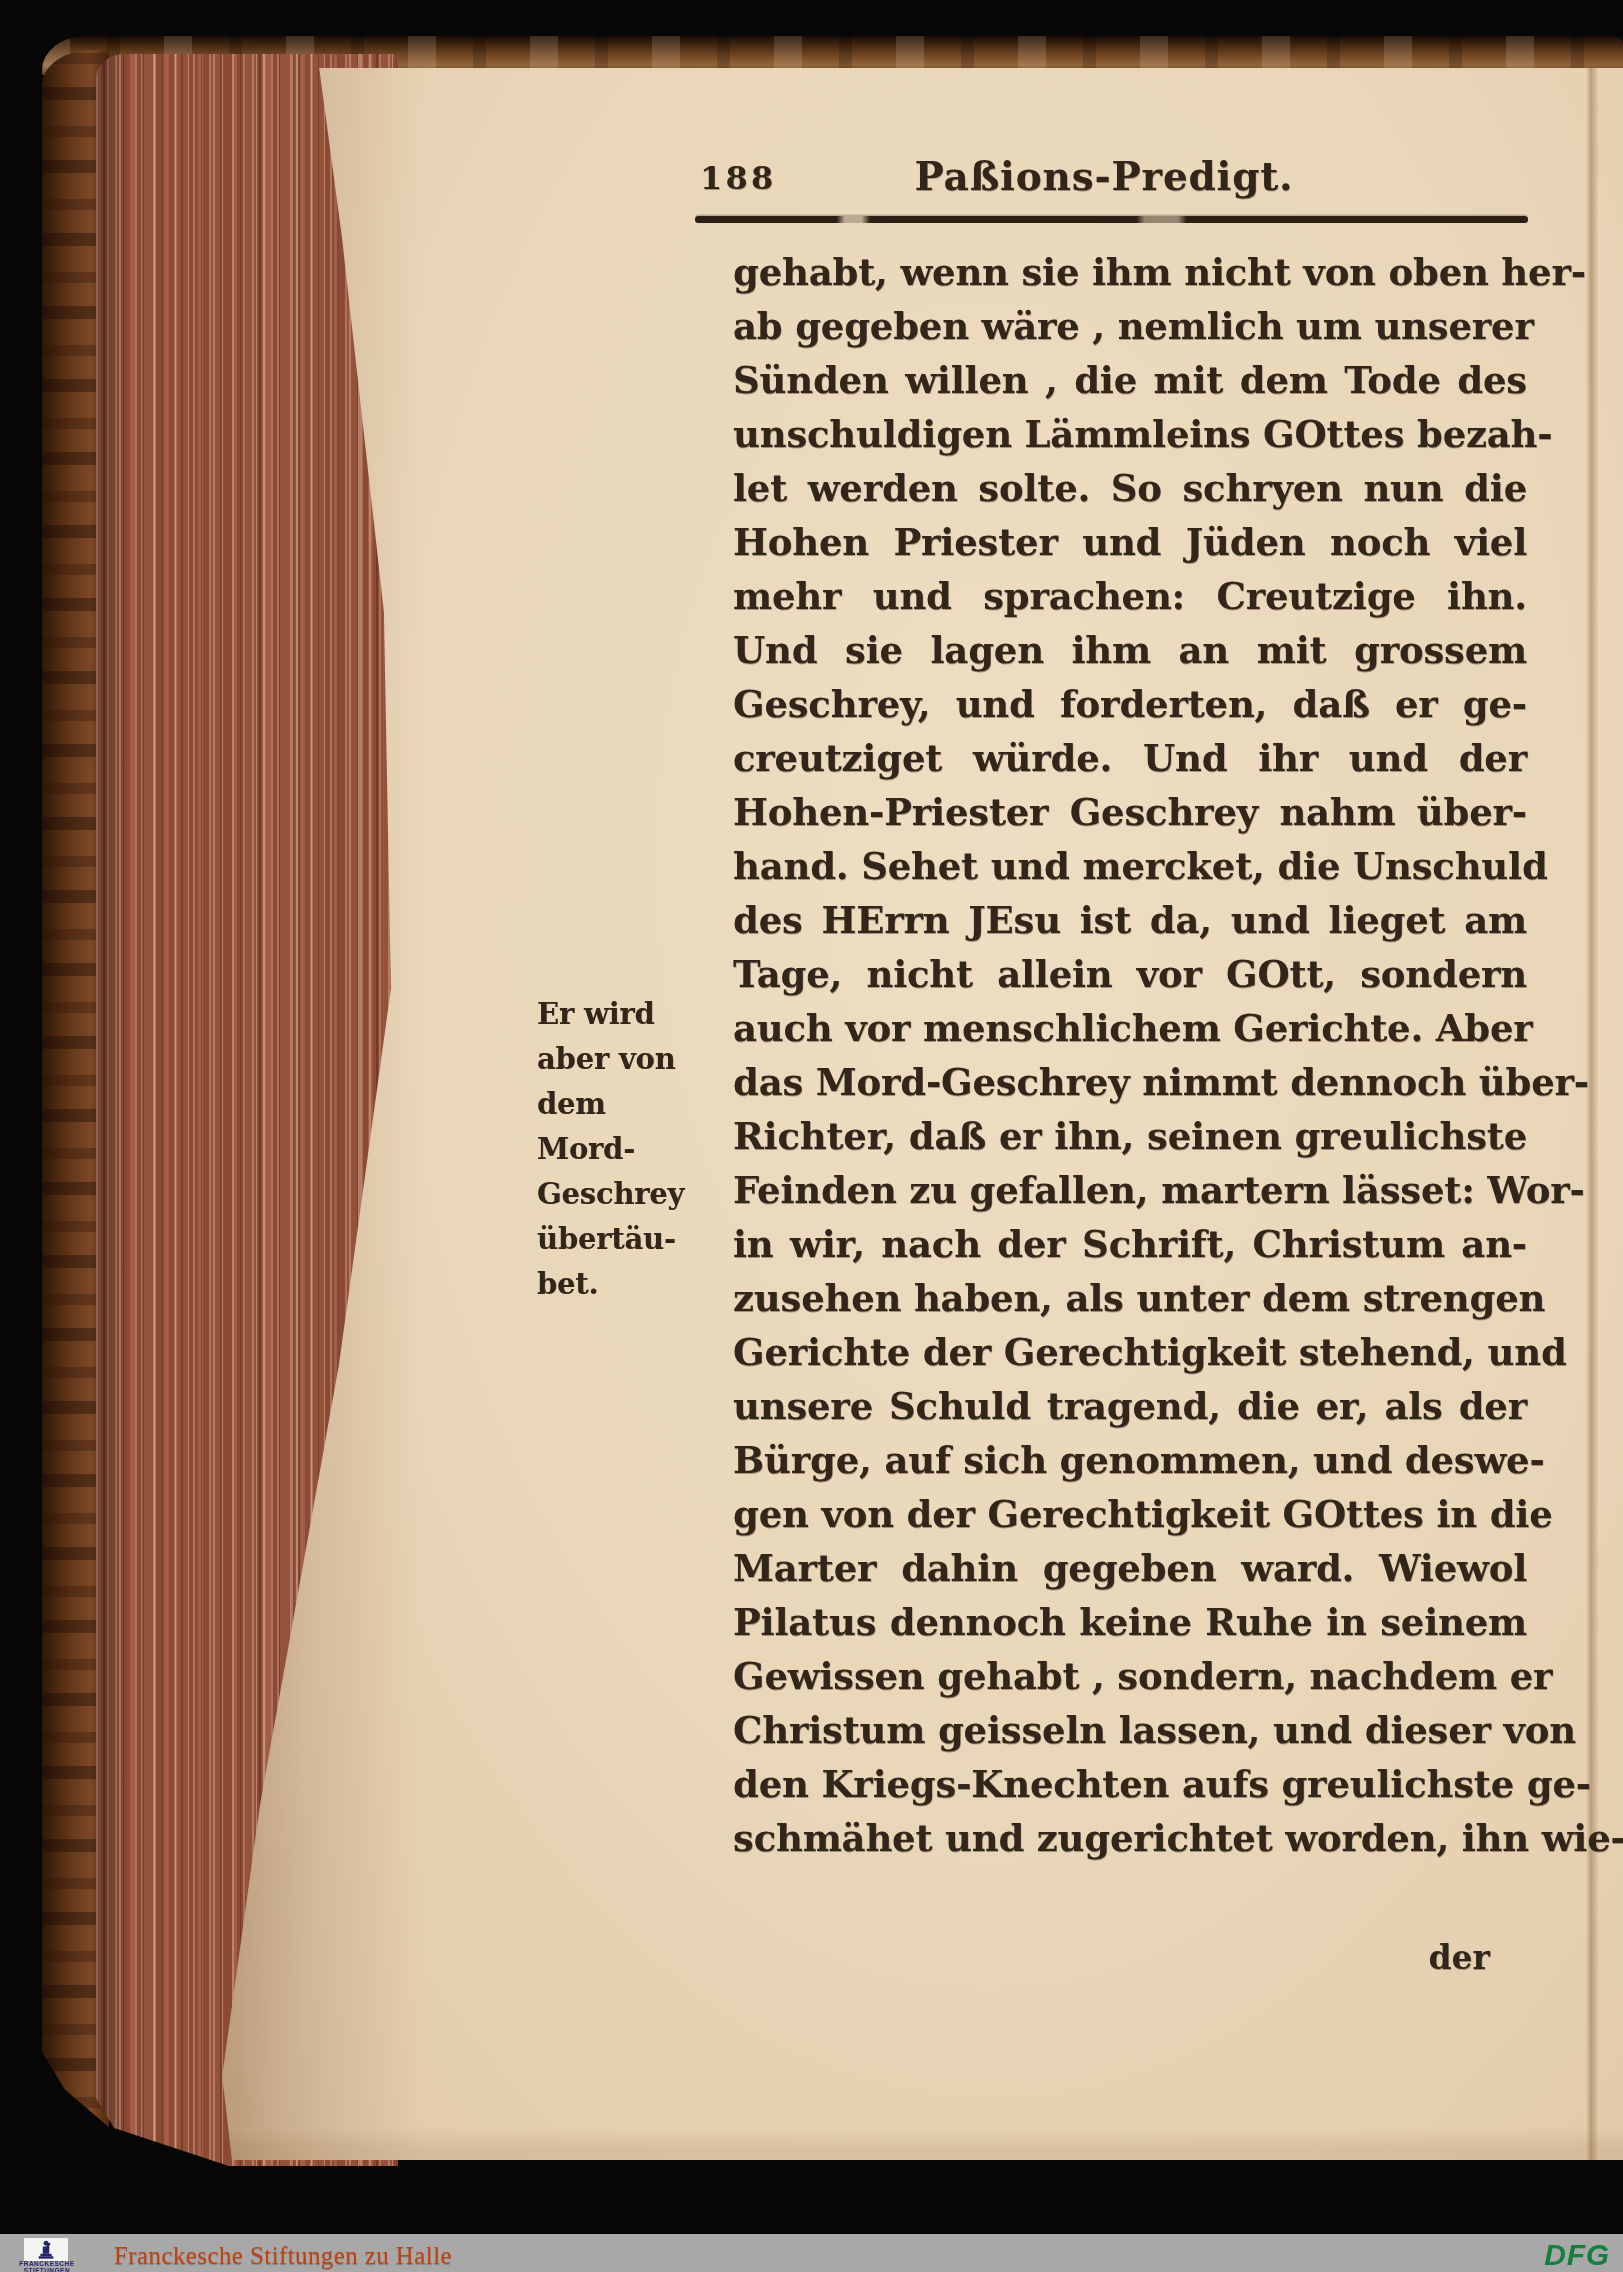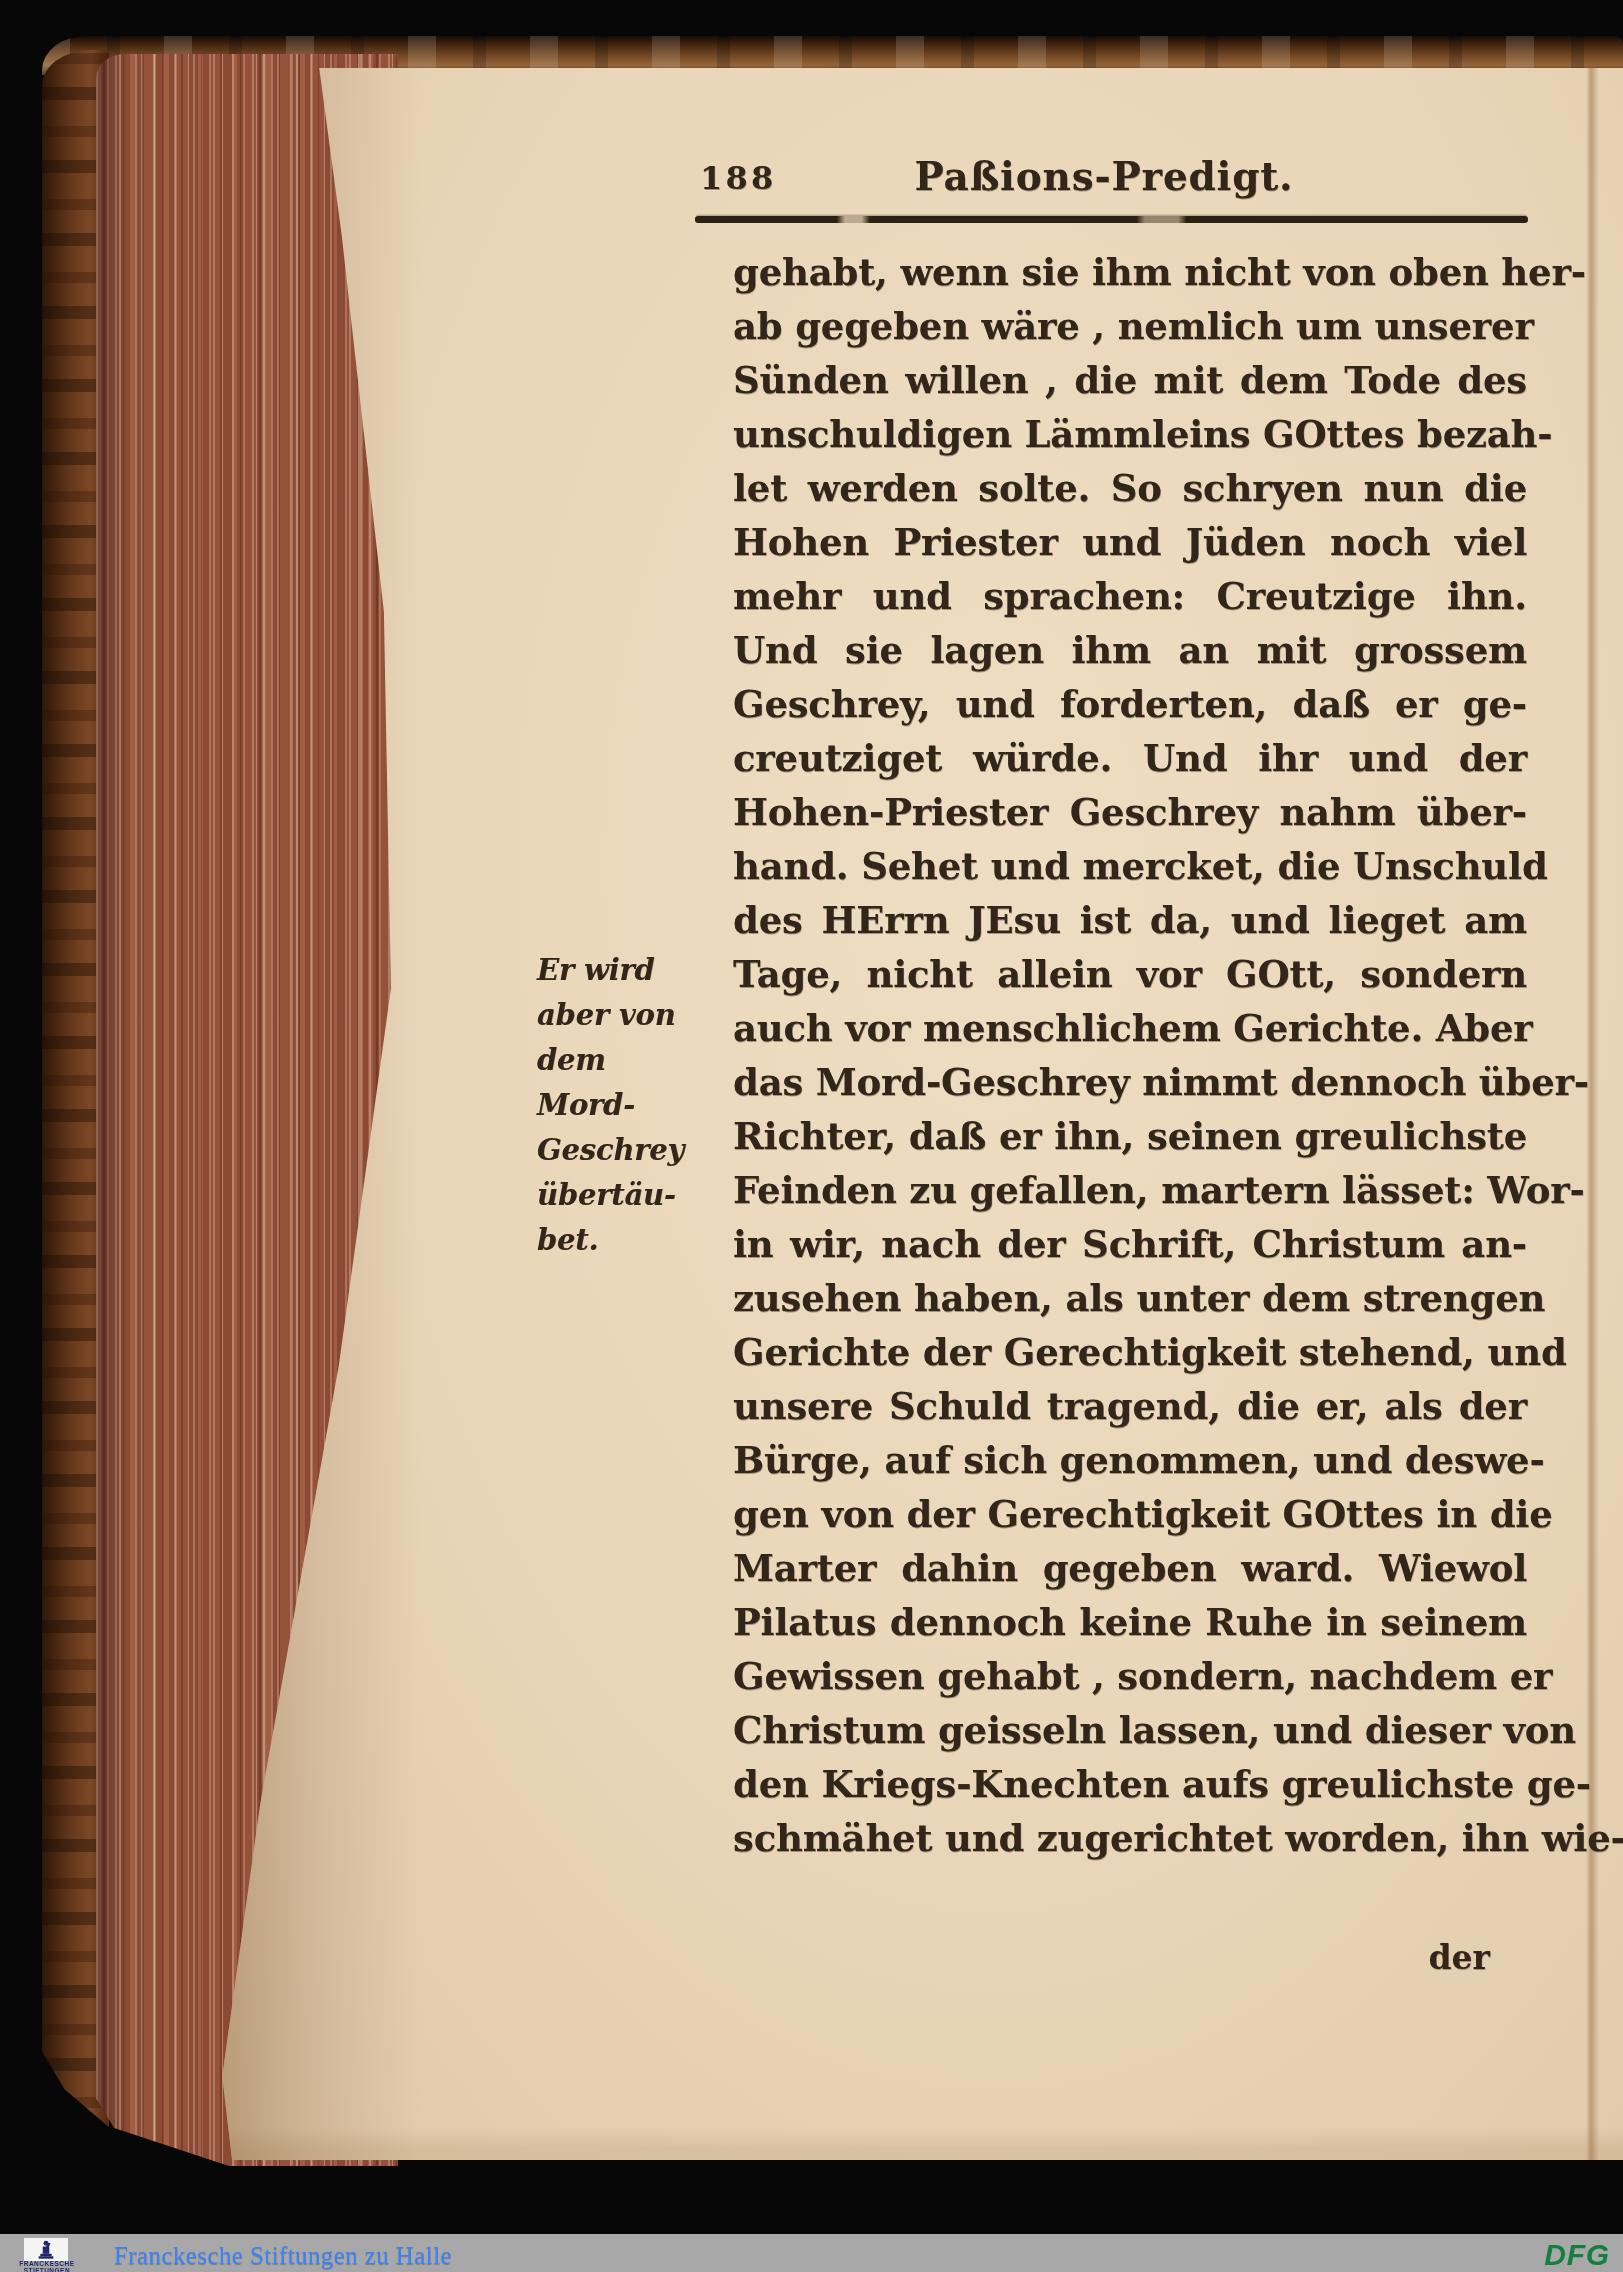--- a/index.html
+++ b/index.html
@@ -66,43 +66,42 @@
   }
   .body-text .bline{
     height:54px;text-align:justify;text-align-last:justify;white-space:nowrap;
   }
   .catchword{
     position:absolute;left:696px;top:1931px;width:794px;height:54px;
     font-size:33px;line-height:54px;text-align:right;
     text-shadow:0.5px 0.5px 0 rgba(50,38,26,.38);
   }
   .margin-note{
-    position:absolute;left:537px;top:948px;width:193px;
+    position:absolute;left:537px;top:992px;width:193px;
     font-size:29px;line-height:45px;letter-spacing:-0.2px;
     text-shadow:0.4px 0.4px 0 rgba(50,38,26,.38);
-    font-style:italic;
   }
   .margin-note .mline{height:45px;white-space:nowrap;}
   
   .footer-bar{
     position:absolute;left:0;top:2234px;width:1623px;height:38px;
     background:#a8a8a8;
   }
   .logo-box{
     position:absolute;left:24px;top:2238px;width:44px;height:23px;
     background:#f4f4f2;display:flex;align-items:center;justify-content:center;
   }
   .logo-caption{
     position:absolute;left:4.9px;top:2261px;width:84px;text-align:center;
     font-family:"Liberation Sans",sans-serif;font-size:6.5px;line-height:6.5px;
     color:#23266b;letter-spacing:0.5px;font-weight:700;
   }
   .institution{
     position:absolute;left:114px;top:2240px;height:32px;line-height:32px;
-    font-size:25px;color:#3b82f6;letter-spacing:0.4px;
+    font-size:25px;color:#c2410c;letter-spacing:0.4px;
     font-family:"Liberation Serif","DejaVu Serif",serif;
     text-shadow:0 0.8px 0.8px rgba(0,0,0,.25);
   }
   .dfg{
     position:absolute;right:13px;top:2239px;height:32px;line-height:32px;
     font-family:"Liberation Sans","DejaVu Sans",sans-serif;
     font-size:30px;font-weight:900;color:#15803d;letter-spacing:0.8px;
     font-style:italic;
   }
 </style>

